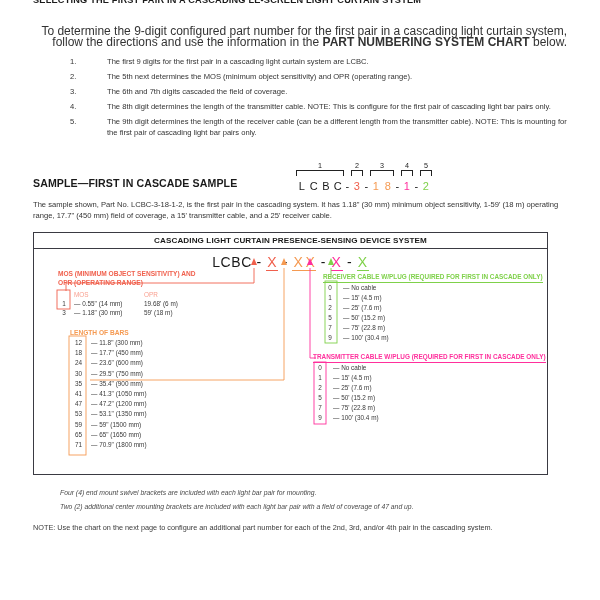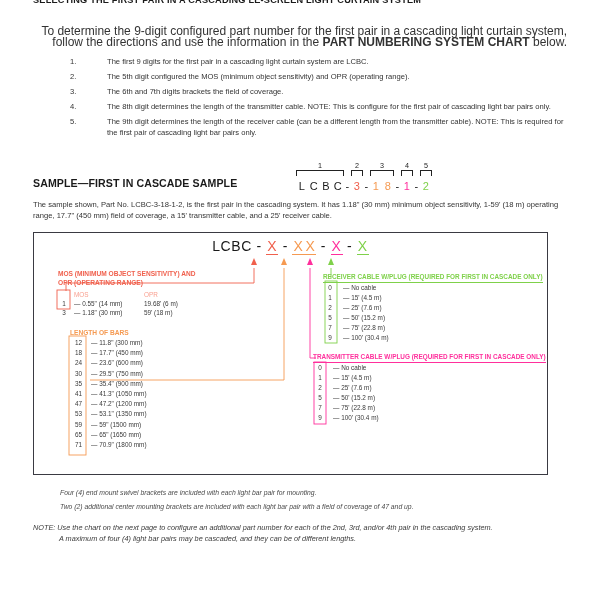--- a/index.html
+++ b/index.html
@@ -101,21 +101,21 @@
   .tx-r { display: flex; font-size: 6.4px; line-height: 10.1px; color: #3a3a3a; }
   .tx-c1 { width: 14px; flex: 0 0 14px; text-align: center; }
   .tx-c2 { padding-left: 6px; }
 
   
   .fn { position: absolute; left: 60px; font-size: 6.8px; font-style: italic; color: #4a4a4a; line-height: 10px; }
   .fn1 { top: 488px; }
   .fn2 { top: 502px; }
   .note {
     position: absolute; left: 33px; top: 522px; width: 540px;
-    font-size: 7.3px; font-style: italic; color: #3a3a3a; line-height: 11px;
+    font-size: 7.3px; color: #3a3a3a; line-height: 11px;
   }
   .note .ind { display: block; padding-left: 26px; }
 
   svg.overlay { position: absolute; left: 0; top: 0; width: 600px; height: 600px; pointer-events: none; }
 </style>
 </head>
 <body>
 
 <div class="page-title">SELECTING THE FIRST PAIR IN A CASCADING LE-SCREEN LIGHT CURTAIN SYSTEM</div>
 
@@ -124,33 +124,33 @@
   <span>in the </span><b>PART NUMBERING SYSTEM CHART</b><span> below.</span>
 </div>
 
 <div class="steps">
   <div class="step">
     <span class="step-num">1.</span>
     <span class="step-txt">The first 9 digits for the first pair in a cascading light curtain system are LCBC.</span>
   </div>
   <div class="step">
     <span class="step-num">2.</span>
-    <span class="step-txt">The 5th digit configured the MOS (minimum object sensitivity) and OPR (operating range).</span>
+    <span class="step-txt">The 5th next determines the MOS (minimum object sensitivity) and OPR (operating range).</span>
   </div>
   <div class="step">
     <span class="step-num">3.</span>
-    <span class="step-txt">The 6th and 7th digits brackets the field of coverage.</span>
+    <span class="step-txt">The 6th and 7th digits cascaded the field of coverage.</span>
   </div>
   <div class="step">
     <span class="step-num">4.</span>
     <span class="step-txt">The 8th digit determines the length of the transmitter cable. NOTE: This is configure for the first pair of cascading light bar pairs only.</span>
   </div>
   <div class="step">
     <span class="step-num">5.</span>
-    <span class="step-txt">The 9th digit determines the length of the receiver cable (can be a different length from the transmitter cable). NOTE: This is required for the first pair of cascading light bar pairs only.</span>
+    <span class="step-txt">The 9th digit determines the length of the receiver cable (can be a different length from the transmitter cable). NOTE: This is mounting for the first pair of cascading light bar pairs only.</span>
   </div>
 </div>
 
 <div class="sample-head">SAMPLE—FIRST IN CASCADE SAMPLE</div>
 <div class="sample-body">The sample shown, Part No. LCBC-3-18-1-2, is the first pair in the cascading system. It has 1.18" (30 mm) minimum object sensitivity, 1-59' (18 m) operating range, 17.7" (450 mm) field of coverage, a 15' transmitter cable, and a 25' receiver cable.</div>
 
 <div class="pn-graphic">
   <div class="pn-nums" id="pn-nums">
       <span class="pn-numcell" style="width: 48px; flex: 0 0 48px;">1</span>
       <span style="width: 7px; flex: 0 0 7px;"></span>
@@ -184,20 +184,21 @@
       <span class="pn-ch" style="width: 12px; color: rgb(245, 154, 82);">1</span>
       <span class="pn-ch" style="width: 12px; color: rgb(245, 154, 82);">8</span>
       <span class="pn-dash" style="width: 7px; color: rgb(26, 26, 26);">-</span>
       <span class="pn-ch" style="width: 12px; color: rgb(255, 47, 156);">1</span>
       <span class="pn-dash" style="width: 7px; color: rgb(26, 26, 26);">-</span>
       <span class="pn-ch" style="width: 12px; color: rgb(127, 209, 74);">2</span>
     </div>
 </div>
 
 <div class="chart-box">
+  <div class="chart-title">CASCADING LIGHT CURTAIN PRESENCE-SENSING DEVICE SYSTEM</div>
   <div class="chart-pn" id="chart-pn"><span>LCBC - </span><span class="xu" style="color: rgb(240, 96, 77); border-bottom: 1.1px solid rgb(240, 96, 77);">X</span><span> - </span><span class="xu" style="color: rgb(245, 154, 82); border-bottom: 1.1px solid rgb(245, 154, 82);">X</span><span class="xu" style="color: rgb(245, 154, 82); border-bottom: 1.1px solid rgb(245, 154, 82);">X</span><span> - </span><span class="xu" style="color: rgb(255, 47, 156); border-bottom: 1.1px solid rgb(255, 47, 156);">X</span><span> - </span><span class="xu" style="color: rgb(127, 209, 74); border-bottom: 1.1px solid rgb(127, 209, 74);">X</span></div>
 </div>
 
 <svg class="overlay">
 
   <g stroke="#f0604d" stroke-width="0.9" fill="none">
     <path d="M254,268 L254,283 L66,283 L66,291"></path>
   </g>
   <polygon points="254,258 251,265 257,265" fill="#f0604d"></polygon>
   <rect x="57" y="290" width="13" height="19" fill="none" stroke="#f0604d" stroke-width="0.9"></rect>
@@ -350,14 +351,13 @@
         <span class="tx-c1">9</span>
         <span class="tx-c2">— 100' (30.4 m)</span>
       </div>
     </div>
 </div>
 
 <div class="fn fn1">Four (4) end mount swivel brackets are included with each light bar pair for mounting.</div>
 <div class="fn fn2">Two (2) additional center mounting brackets are included with each light bar pair with a field of coverage of 47 and up.</div>
 <div class="note">
   <span>NOTE: Use the chart on the next page to configure an additional part number for each of the 2nd, 3rd, and/or 4th pair in the cascading system.</span>
-  <span class="ind">A maximum of four (4) light bar pairs may be cascaded, and they can be of different lengths.</span>
 </div>
 
 </body></html>

